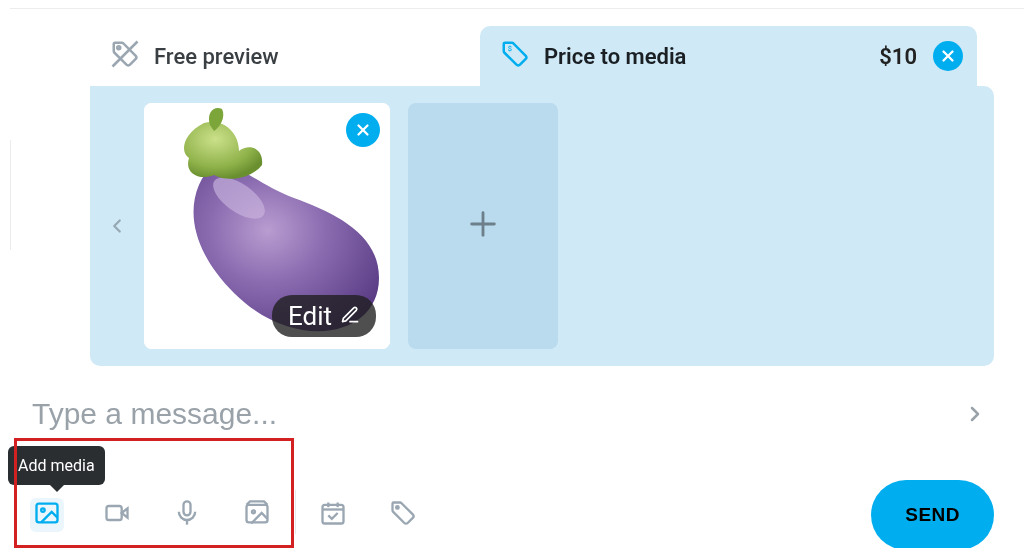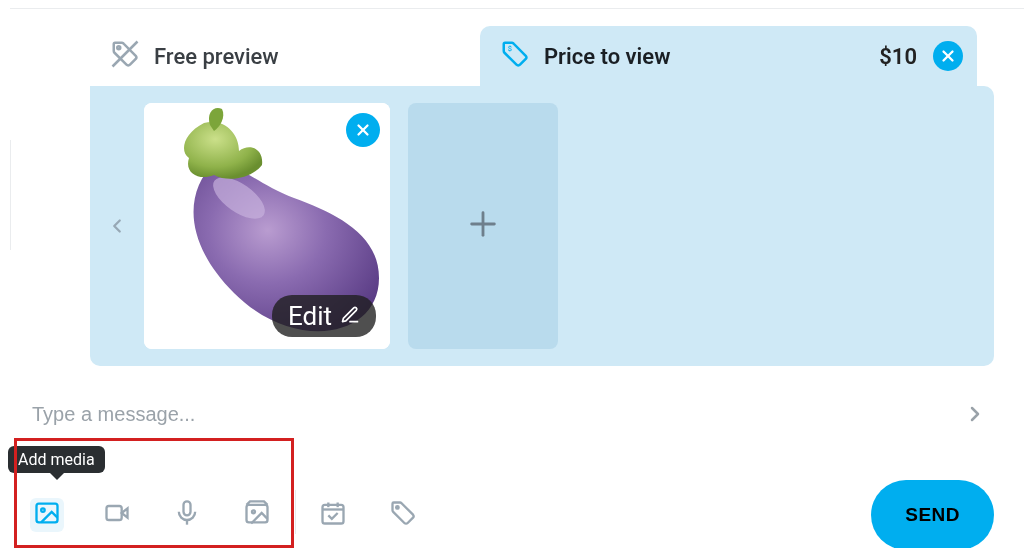--- a/index.html
+++ b/index.html
@@ -98,31 +98,31 @@
   }
   .composer{
     position:absolute;
     left:30px;right:30px;
     top:390px;
     height:48px;
     display:flex;align-items:center;
   }
   .composer input{
     border:none;outline:none;background:transparent;
-    font-size:20px;color:#222;width:100%;
+    font-size:30px;color:#222;width:100%;
   }
   .composer input::placeholder{color:#9aa2a9}
   .composer .arrow{
     color:#9aa2a9;width:40px;height:40px;display:flex;align-items:center;justify-content:center;
   }
   .tooltip{
     position:absolute;
     left:8px;top:446px;
     background:#2a2e31;color:#fff;
-    font-size:16px;border-radius:6px;padding:4px 10px;
+    font-size:16px;border-radius:6px;padding:10px 10px;
   }
   .tooltip::after{
     content:"";position:absolute;left:42px;bottom:-7px;
     border:7px solid transparent;border-top-color:#2a2e31;border-bottom:none;
   }
   .toolbar{
     position:absolute;
     left:30px;right:30px;
     top:494px;
     height:42px;
@@ -161,21 +161,21 @@
   </div>
 
   <div class="tab tab-price">
     <div class="tab-price-left">
       <span style="color:var(--accent)">
         <svg width="30" height="30" viewBox="0 0 24 24" fill="none" stroke="currentColor" stroke-width="2">
           <path d="M20.59 13.41 11 3.83A2 2 0 0 0 9.59 3H4a1 1 0 0 0-1 1v5.59a2 2 0 0 0 .59 1.41l9.58 9.59a2 2 0 0 0 2.83 0l4.59-4.59a2 2 0 0 0 0-2.59Z"></path>
           <text x="6.2" y="9.5" font-size="6" fill="currentColor" stroke="none">$</text>
         </svg>
       </span>
-      <span style="font-weight:600">Price to view</span>
+      <span style="font-weight:600">Price to media</span>
     </div>
     <div style="display:flex;align-items:center;gap:6px">
       <span class="price-amount">$10</span>
       <span class="icon-circle-x">
         <svg width="18" height="18" viewBox="0 0 24 24" fill="none" stroke="currentColor" stroke-width="3" stroke-linecap="round">
             <line x1="6" y1="6" x2="18" y2="18"></line>
             <line x1="18" y1="6" x2="6" y2="18"></line>
           </svg>
       </span>
     </div>

